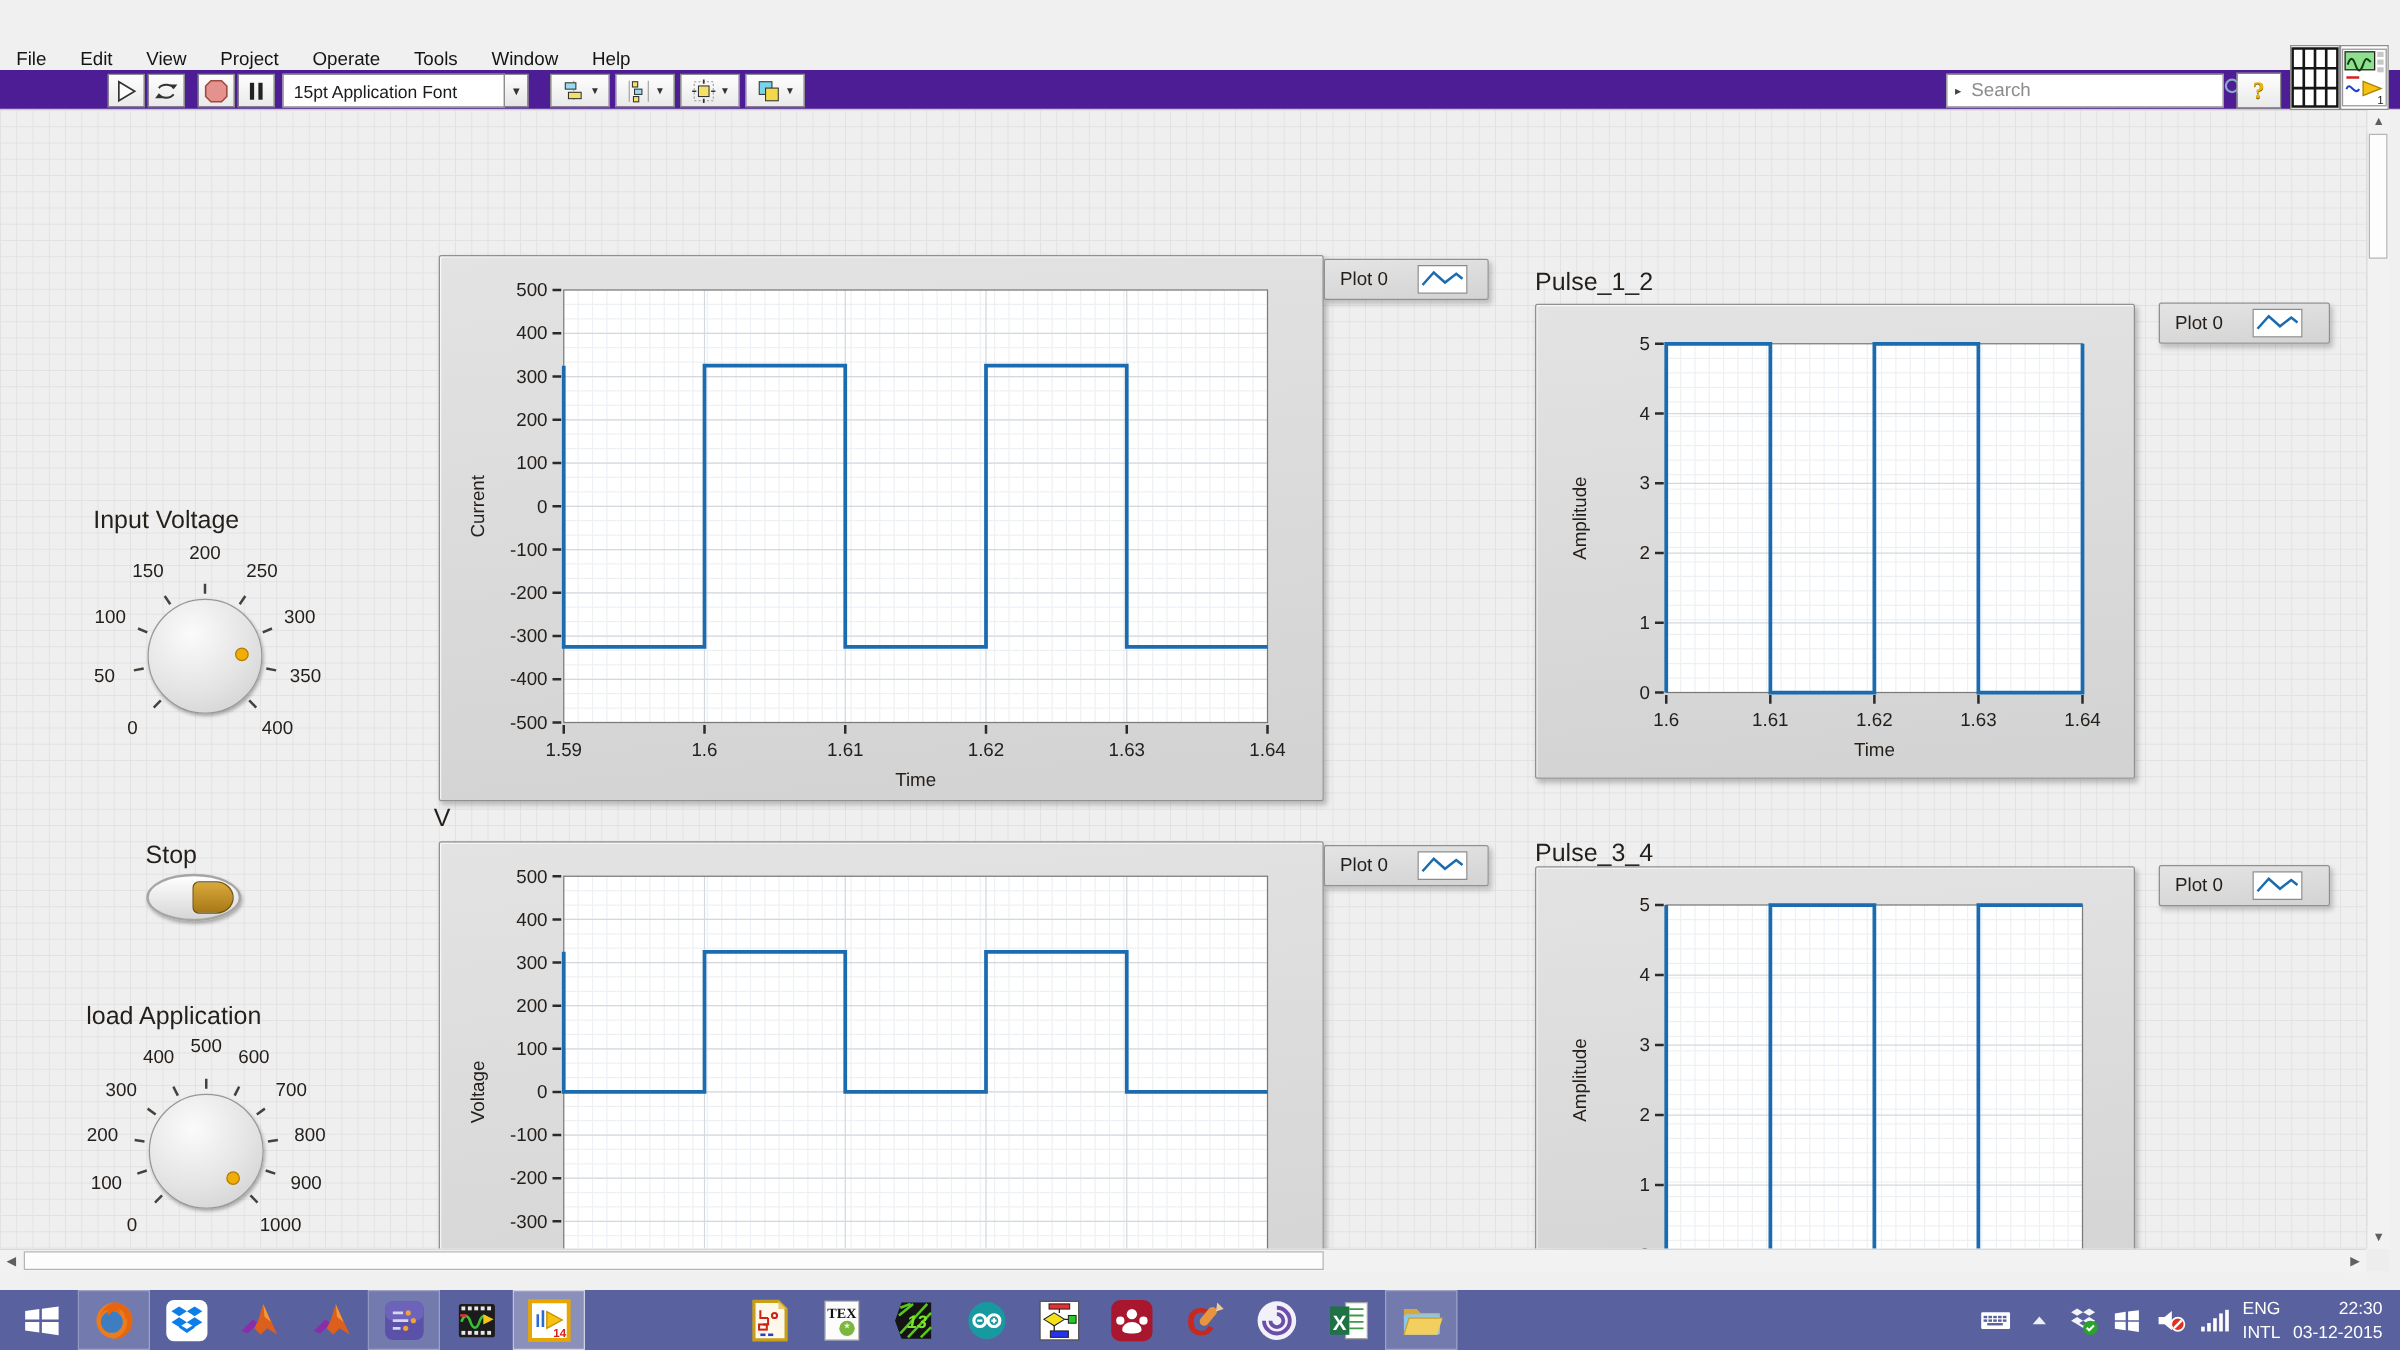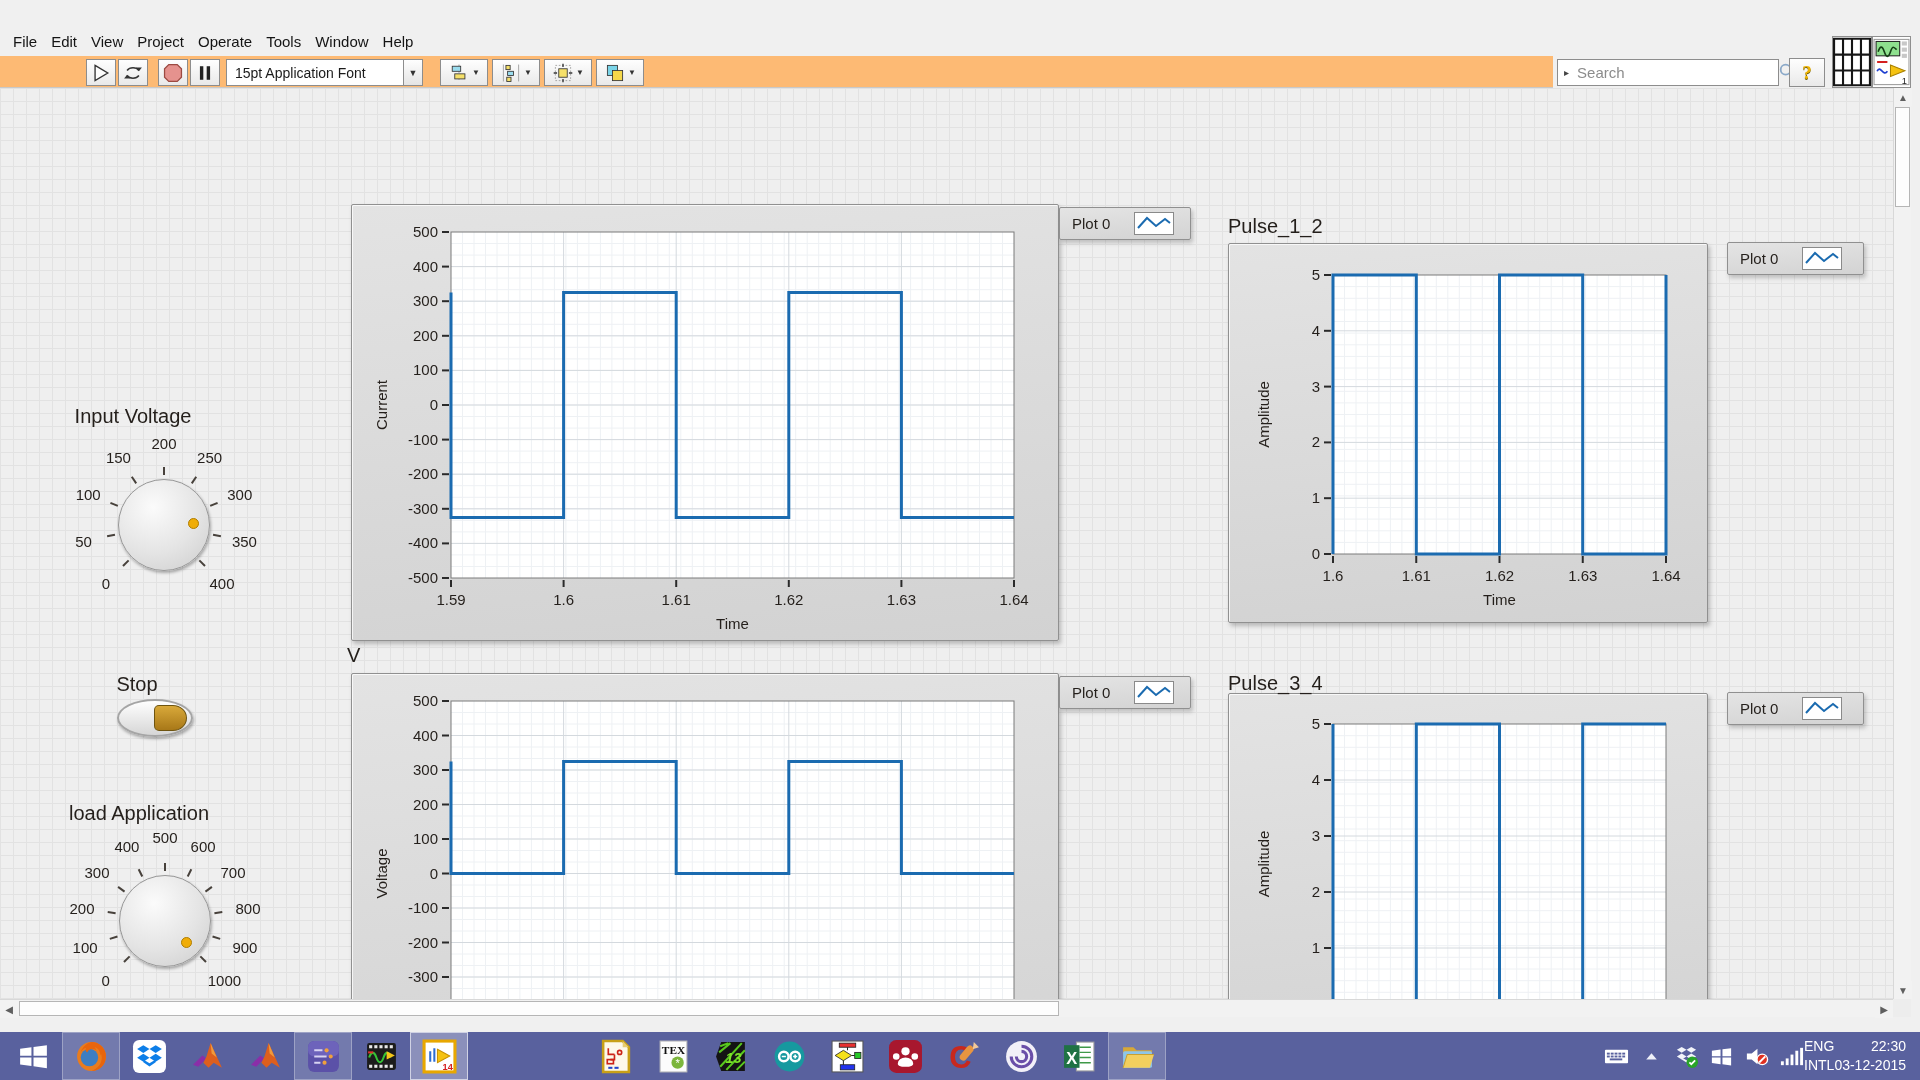--- a/index.html
+++ b/index.html
@@ -10,24 +10,24 @@
   .titlebar{position:absolute;left:0;top:0;width:1920px;height:33px;background:#767cc1;}
   .titlebar .appicon{position:absolute;left:6px;top:6px;width:20px;height:20px;}
   .title-text{position:absolute;left:0;right:0;top:0;height:33px;line-height:33px;text-align:center;
               font-size:15px;color:#272734;}
   .winbtns{position:absolute;right:0;top:0;height:33px;display:flex;}
   .winbtn{width:47px;height:33px;display:flex;align-items:center;justify-content:center;}
   .winbtn.close{width:66px;background:#d5504d;color:#fff;font-size:15px;}
   .min-glyph{width:13px;height:3px;background:#20202c;margin-top:8px;}
   
   .menubar{position:absolute;left:0;top:33px;width:1920px;height:23px;background:#f0f0f0;
-           display:flex;align-items:flex-start;gap:14px;padding-left:13px;}
+           display:flex;align-items:flex-end;gap:27px;padding-left:13px;}
   .menu-item{font-size:15px;color:#141414;cursor:default;}
   
-  .toolbar{position:absolute;left:0;top:56px;width:1553px;height:32px;background:#fdba74;
+  .toolbar{position:absolute;left:0;top:56px;width:1920px;height:32px;background:#4c1d95;
            border-bottom:1px solid #c9c9c9;}
   .tbtn{position:absolute;top:3px;width:30px;height:27px;background:linear-gradient(#fefefe,#e9e9e9);
         border:1px solid #8d8d8d;display:flex;align-items:center;justify-content:center;}
   .tbtn svg{width:22px;height:22px;}
   .font-box{position:absolute;left:226px;top:3px;width:178px;height:27px;background:#fff;
             border:1px solid #8d8d8d;font-size:14px;color:#1a1a1a;display:flex;align-items:center;
             padding-left:8px;white-space:nowrap;}
   .font-arrow{position:absolute;left:403px;top:3px;width:20px;height:27px;border:1px solid #8d8d8d;
               background:linear-gradient(#fefefe,#e4e4e4);font-size:9px;color:#333;
               display:flex;align-items:center;justify-content:center;}
@@ -84,21 +84,21 @@
   .scroll-thumb{position:absolute;background:#fdfdfd;border:1px solid #b5b5b5;}
   .scroll-corner{position:absolute;left:1893px;top:999px;width:18px;height:18px;background:#ededed;}
   
   .taskbar{position:absolute;left:0;top:1032px;width:1920px;height:48px;background:#59619e;
            display:flex;align-items:center;padding-left:4px;}
   #tb-items{display:flex;align-items:center;height:48px;}
   .tb-slot{width:58px;height:48px;display:flex;align-items:center;justify-content:center;flex:0 0 auto;}
   .tb-slot svg{width:35px;height:35px;}
   .tb-slot.running{background:rgba(255,255,255,.16);box-shadow:inset 0 0 0 1px rgba(255,255,255,.3);}
   .tb-slot.active{background:rgba(255,255,255,.3);box-shadow:inset 0 0 0 1px rgba(255,255,255,.6);text-align:center;}
-  .tray{margin-left:auto;display:flex;align-items:center;padding-right:14px;height:48px;}
+  .tray{margin-left:auto;display:flex;align-items:center;gap:10px;padding-right:14px;height:48px;}
   .tray-ic{width:26px;height:26px;display:flex;align-items:center;justify-content:center;}
   .tray-ic svg{width:25px;height:25px;}
   .tray-text{color:#fff;font-size:14px;line-height:1.35;}
   .tray-text.right{text-align:right;}
   .ctxt{font-family:"Liberation Sans",sans-serif;font-size:15px;fill:#241f1b;}
 </style>
 </head>
 <body>
 
 <div class="screen">

